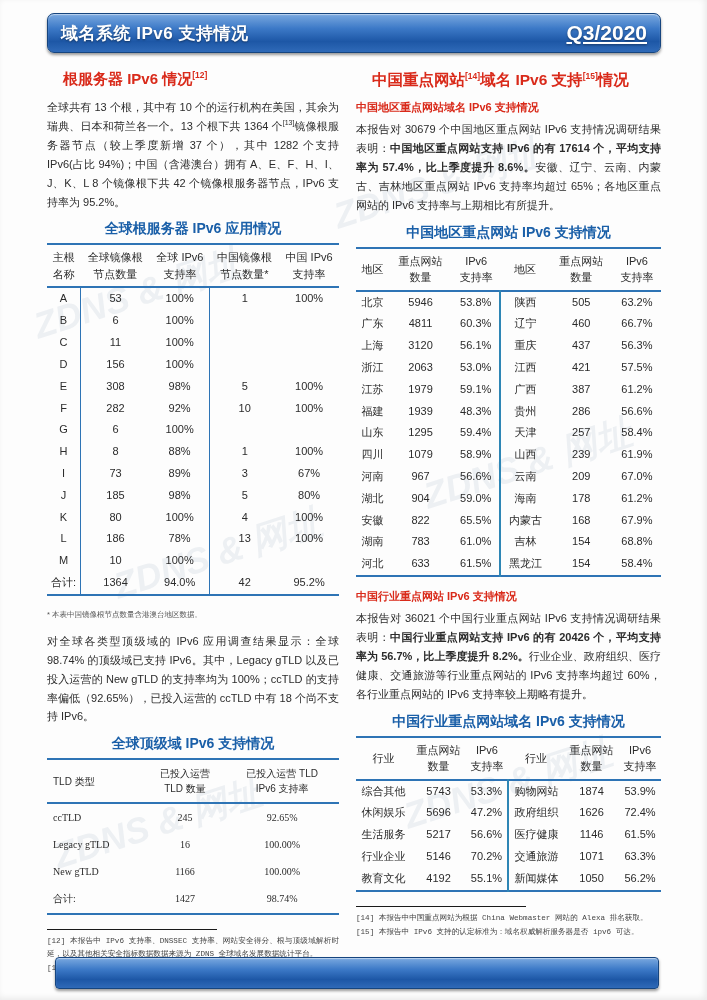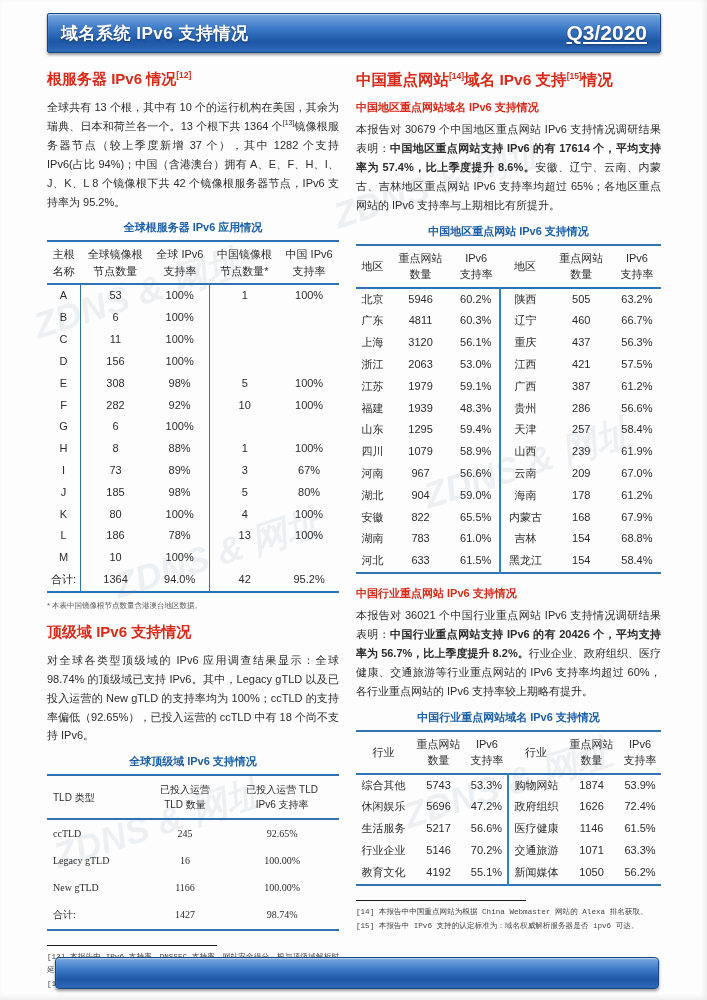--- a/index.html
+++ b/index.html
@@ -2,50 +2,50 @@
 <html><head>
 <meta charset="utf-8">
 <style>
   html,body{margin:0;padding:0;background:#e9e9e9;}
   .page{position:relative;width:707px;height:1000px;margin:0 auto;background:#fdfdfd;
         font-family:"Liberation Sans","DejaVu Sans",sans-serif;color:#2b2b2b;overflow:hidden;
         box-shadow:inset -2px -2px 6px rgba(0,0,0,.08);}
   .wm{position:absolute;z-index:0;color:#7e95ad;opacity:.12;font-size:36px;font-weight:bold;
       font-style:italic;transform:rotate(-18deg);white-space:nowrap;pointer-events:none;}
   .content{position:relative;z-index:1;padding:13px 46px 0 47px;}
-  .topbar{height:38px;border-radius:2px;border:1px solid #16457f;
+  .topbar{height:38px;border-radius:7px;border:1px solid #16457f;
           background:linear-gradient(180deg,#7aa9e0 0%,#3c79c7 38%,#1d57a6 72%,#2f6ab8 100%);
           box-shadow:0 2px 3px rgba(0,0,0,.4), inset 0 1px 1px rgba(255,255,255,.5);
           display:flex;align-items:center;justify-content:space-between;padding:0 13px;color:#fff;}
   .topbar .t{font-size:17px;font-weight:bold;letter-spacing:.5px;text-shadow:0 1px 2px rgba(0,0,0,.4);}
   .topbar .q{font-size:21px;font-weight:bold;text-shadow:0 1px 2px rgba(0,0,0,.4);text-decoration:underline;}
   .cols{display:flex;gap:17px;margin-top:17px;}
   .col-left{width:292px;flex:none;}
   .col-right{flex:1;min-width:0;}
-  h2.section{color:#d92a1a;font-size:15px;font-weight:bold;margin:0 0 9px;}
+  h2.section{color:#d92a1a;font-size:15px;font-weight:bold;margin:0 16px 9px;}
   h2.section.big{font-size:15.5px;}
   h2.section sup{font-size:8.5px;}
   .sub-red{color:#d92a1a;font-size:11px;font-weight:bold;margin:2px 0 5px;}
   p.body{font-size:11px;line-height:1.72;text-align:justify;margin:0 0 8px;}
   p.body sup{font-size:7px;}
   p.body strong{font-weight:bold;}
-  .tbl-title{color:#1a5fa8;font-size:11px;font-weight:bold;text-align:center;margin:9px 0 5px;}
+  .tbl-title{color:#1a5fa8;font-size:14px;font-weight:bold;text-align:center;margin:9px 0 5px;}
   table{width:100%;border-collapse:collapse;font-size:11px;
         border-top:2px solid #2e74b5;border-bottom:2px solid #2e74b5;}
   thead tr{border-bottom:2px solid #2e74b5;}
   th{font-weight:normal;white-space:pre-line;padding:4px 1px;line-height:1.5;text-align:center;}
   td{text-align:center;padding:2px 1px;line-height:1.62;}
   .root-table tbody td:nth-child(2){border-left:1px solid #2e74b5;}
   .root-table tbody td:nth-child(3){border-right:1px solid #2e74b5;}
   .pair-table tbody td:nth-child(4){border-left:2px solid #2e86b5;}
   .tld-table{font-size:10px;}
   .tld-table th{padding:6px 1px;}
   .tld-table td{padding:5.5px 1px;font-family:Liberation Serif, serif;}
   .tld-table th:first-child,.tld-table td:first-child{text-align:left;padding-left:6px;}
-  .note{font-size:7.5px;color:#555;margin:8px 0 12px;}
+  .note{font-size:7.5px;color:#555;margin:14px 0 12px;}
   .fn-block{margin-top:14px;font-family:Liberation Mono, monospace;}
   .fn-divider{width:170px;border-top:1.5px solid #1a1a1a;margin:0 0 5px;}
   .fn{font-size:7.6px;color:#444;line-height:1.65;margin:0 0 2px;text-align:justify;}
   .bottombar{position:absolute;z-index:1;left:55px;right:48px;bottom:11px;height:30px;border-radius:4px;
           border:1px solid #16457f;
           background:linear-gradient(180deg,#7aa9e0 0%,#3c79c7 38%,#1d57a6 72%,#2f6ab8 100%);
           box-shadow:0 2px 3px rgba(0,0,0,.4), inset 0 1px 1px rgba(255,255,255,.5);}
 </style>
 </head>
 <body>
@@ -184,21 +184,20 @@
                 <td>合计:</td>
                 <td>1364</td>
                 <td>94.0%</td>
                 <td>42</td>
                 <td>95.2%</td>
               </tr>
             </tbody>
         </table>
         <div class="note">* 本表中国镜像根节点数量含港澳台地区数据。</div>
 
-        <h2 class="section">顶级域 IPv6 支持情况</h2>
         <p class="body">对全球各类型顶级域的 IPv6 应用调查结果显示：全球 98.74% 的顶级域已支持 IPv6。其中，Legacy gTLD 以及已投入运营的 New gTLD 的支持率均为 100%；ccTLD 的支持率偏低（92.65%），已投入运营的 ccTLD 中有 18 个尚不支持 IPv6。</p>
 
         <div class="tbl-title">全球顶级域 IPv6 支持情况</div>
         <table class="tld-table">
           <thead>
               <tr>
                 <th>TLD 类型</th>
                 <th>已投入运营
 TLD 数量</th>
                 <th>已投入运营 TLD
@@ -255,21 +254,21 @@
                 <th>重点网站
 数量</th>
                 <th>IPv6
 支持率</th>
               </tr>
             </thead>
           <tbody>
               <tr>
                 <td>北京</td>
                 <td>5946</td>
-                <td>60.2%</td>
+                <td>53.8%</td>
                 <td>陕西</td>
                 <td>505</td>
                 <td>63.2%</td>
               </tr>
               <tr>
                 <td>广东</td>
                 <td>4811</td>
                 <td>60.3%</td>
                 <td>辽宁</td>
                 <td>460</td>

